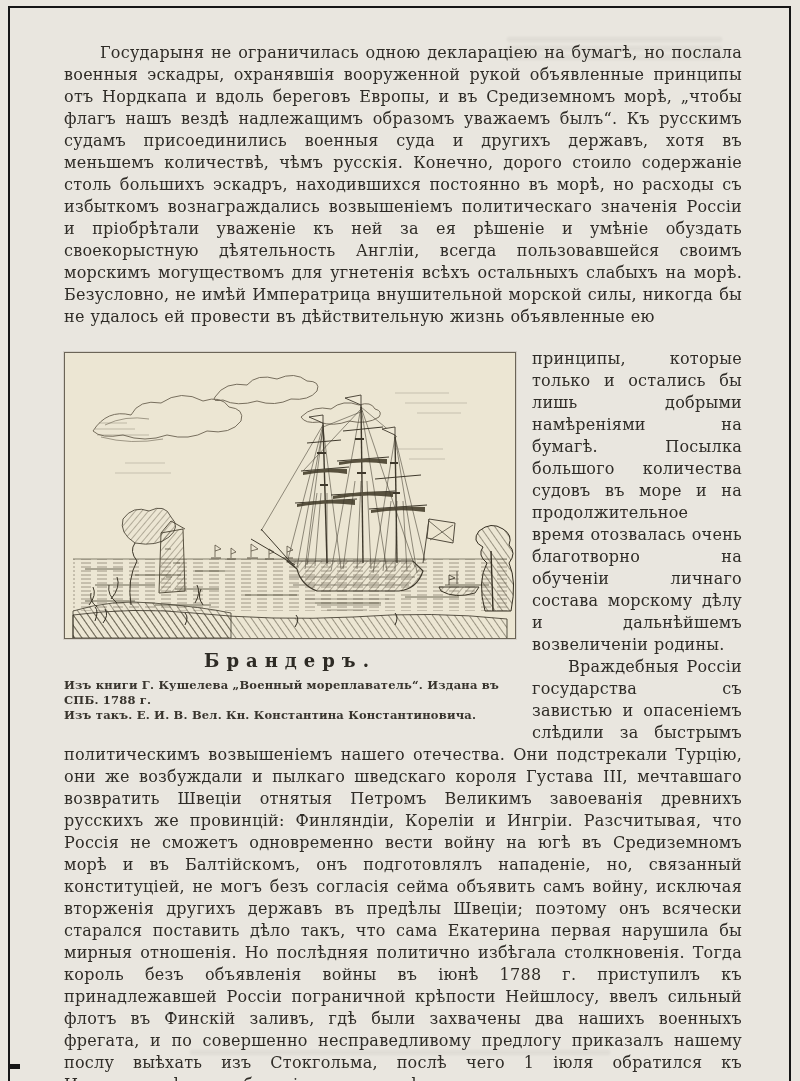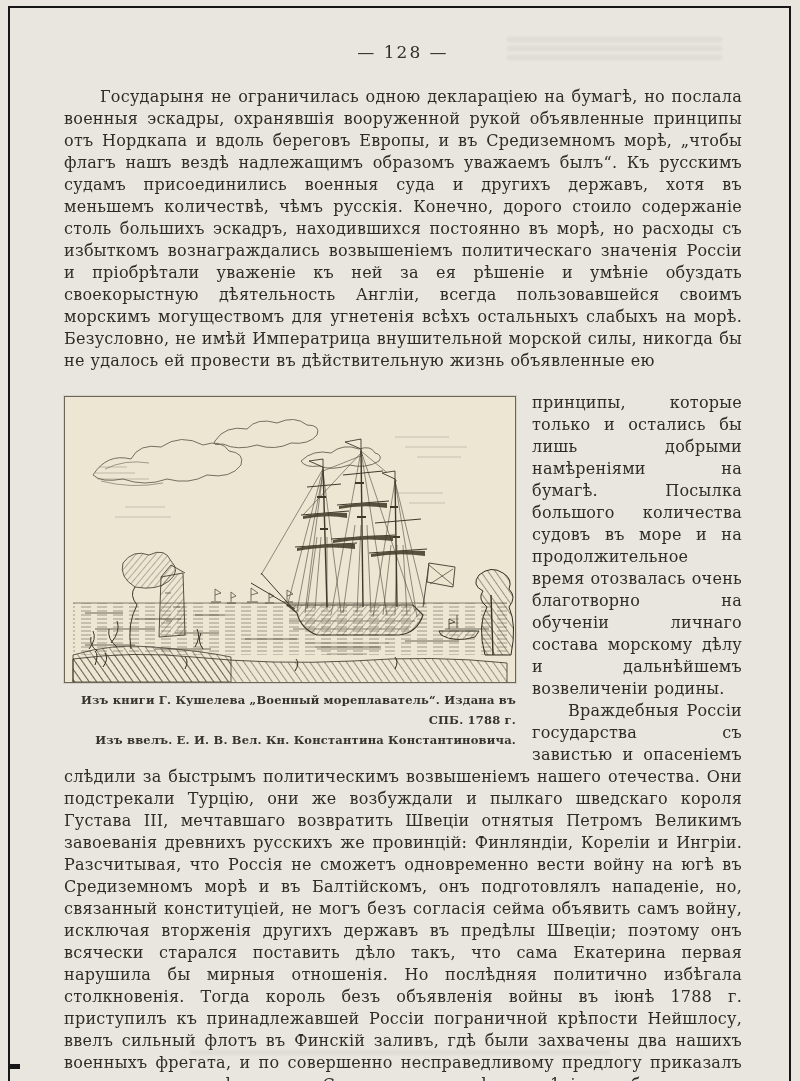--- a/index.html
+++ b/index.html
@@ -81,40 +81,39 @@
     font-size: 18px;
     font-weight: bold;
     letter-spacing: 7px;
     margin-top: 11px;
     color: #2e2b25;
   }
   .credits {
     margin-top: 7px;
   }
   .credit {
-    text-align: right;
+    text-align: left;
     font-size: 11.5px;
     font-weight: bold;
-    line-height: 20px;
+    line-height: 15px;
     letter-spacing: 0.2px;
     color: #38342d;
   }
 </style>
 </head>
 <body>
 
 <div class="page">
   <div class="scan-frame"></div>
   <div class="corner-tick"></div>
   <div class="ghost ghost-top"></div>
   <div class="ghost ghost-bottom"></div>
 
   <div class="content">
 
-    <div class="page-number">— 128 —</div>
 
     <p class="para indent first">Государыня не ограничилась одною деклараціею на бумагѣ, но послала военныя эскадры, охранявшія вооруженной рукой объявленные принципы отъ Нордкапа и вдоль береговъ Европы, и въ Средиземномъ морѣ, „чтобы флагъ нашъ вездѣ надлежащимъ образомъ уважаемъ былъ“. Къ русскимъ судамъ присоединились военныя суда и другихъ державъ, хотя въ меньшемъ количествѣ, чѣмъ русскія. Конечно, дорого стоило содержаніе столь большихъ эскадръ, находившихся постоянно въ морѣ, но расходы съ избыткомъ вознаграждались возвышеніемъ политическаго значенія Россіи и пріобрѣтали уваженіе къ ней за ея рѣшеніе и умѣніе обуздать своекорыстную дѣятельность Англіи, всегда пользовавшейся своимъ морскимъ могуществомъ для угнетенія всѣхъ остальныхъ слабыхъ на морѣ. Безусловно, не имѣй Императрица внушительной морской силы, никогда бы не удалось ей провести въ дѣйствительную жизнь объявленные ею</p>
 
     <div class="wrap-section">
 
       <figure class="figure" style="margin-left:0;">
         <div class="engraving">
           <svg viewBox="0 0 450 285" xmlns="http://www.w3.org/2000/svg">
             <defs>
               <pattern id="ph" width="5" height="5" patternUnits="userSpaceOnUse" patternTransform="rotate(40)">
@@ -206,23 +205,24 @@
               <path d="M376 238 q14 8 34 2 l4 -6 -40 0z" fill="url(#ph)"></path>
               <path d="M384 232 v-10 M392 231 v-13 M384 222 l6 3 -6 2" stroke-width="0.8"></path>
             </g>
 
             <path d="M8 262 q60 -8 120 -2 q80 8 160 4 q80 -6 154 2 l0 21 -434 0z" fill="url(#pg)" stroke="#332d22" stroke-width="0.8"></path>
             <g stroke="#2f2a20" stroke-width="1" fill="none">
               <path d="M30 268 q4 -10 0 -14 M38 270 q6 -8 2 -14 M120 272 q4 -8 0 -12 M230 274 q5 -8 1 -12 M330 272 q4 -8 0 -12"></path>
             </g>
           </svg>
         </div>
+        <figcaption class="caption">Брандеръ.</figcaption>
         <div class="credits">
           <div class="credit">Изъ книги Г. Кушелева „Военный мореплаватель“. Издана въ СПБ. 1788 г.</div>
-          <div class="credit">Изъ ввелъ. Е. И. В. Вел. Кн. Константина Константиновича.</div>
+          <div class="credit">Изъ такъ. Е. И. В. Вел. Кн. Константина Константиновича.</div>
         </div>
       </figure>
 
       <p class="para">принципы, которые только и остались бы лишь добрыми намѣреніями на бумагѣ. Посылка большого количества судовъ въ море и на продолжительное время отозвалась очень благотворно на обученіи личнаго состава морскому дѣлу и дальнѣйшемъ возвеличеніи родины.</p>
       <p class="para indent">Враждебныя Россіи государства съ завистью и опасеніемъ слѣдили за быстрымъ политическимъ возвышеніемъ нашего отечества. Они подстрекали Турцію, они же возбуждали и пылкаго шведскаго короля Густава III, мечтавшаго возвратить Швеціи отнятыя Петромъ Великимъ завоеванія древнихъ русскихъ же провинцій: Финляндіи, Кореліи и Ингріи. Разсчитывая, что Россія не сможетъ одновременно вести войну на югѣ въ Средиземномъ морѣ и въ Балтійскомъ, онъ подготовлялъ нападеніе, но, связанный конституціей, не могъ безъ согласія сейма объявить самъ войну, исключая вторженія другихъ державъ въ предѣлы Швеціи; поэтому онъ всячески старался поставить дѣло такъ, что сама Екатерина первая нарушила бы мирныя отношенія. Но послѣдняя политично избѣгала столкновенія. Тогда король безъ объявленія войны въ іюнѣ 1788 г. приступилъ къ принадлежавшей Россіи пограничной крѣпости Нейшлосу, ввелъ сильный флотъ въ Финскій заливъ, гдѣ были захвачены два нашихъ военныхъ фрегата, и по совершенно несправедливому предлогу приказалъ нашему послу выѣхать изъ Стокгольма, послѣ чего 1 іюля обратился къ Императрицѣ съ требованіями, въ числѣ</p>
 
     </div>
 
   </div>
 </div>

